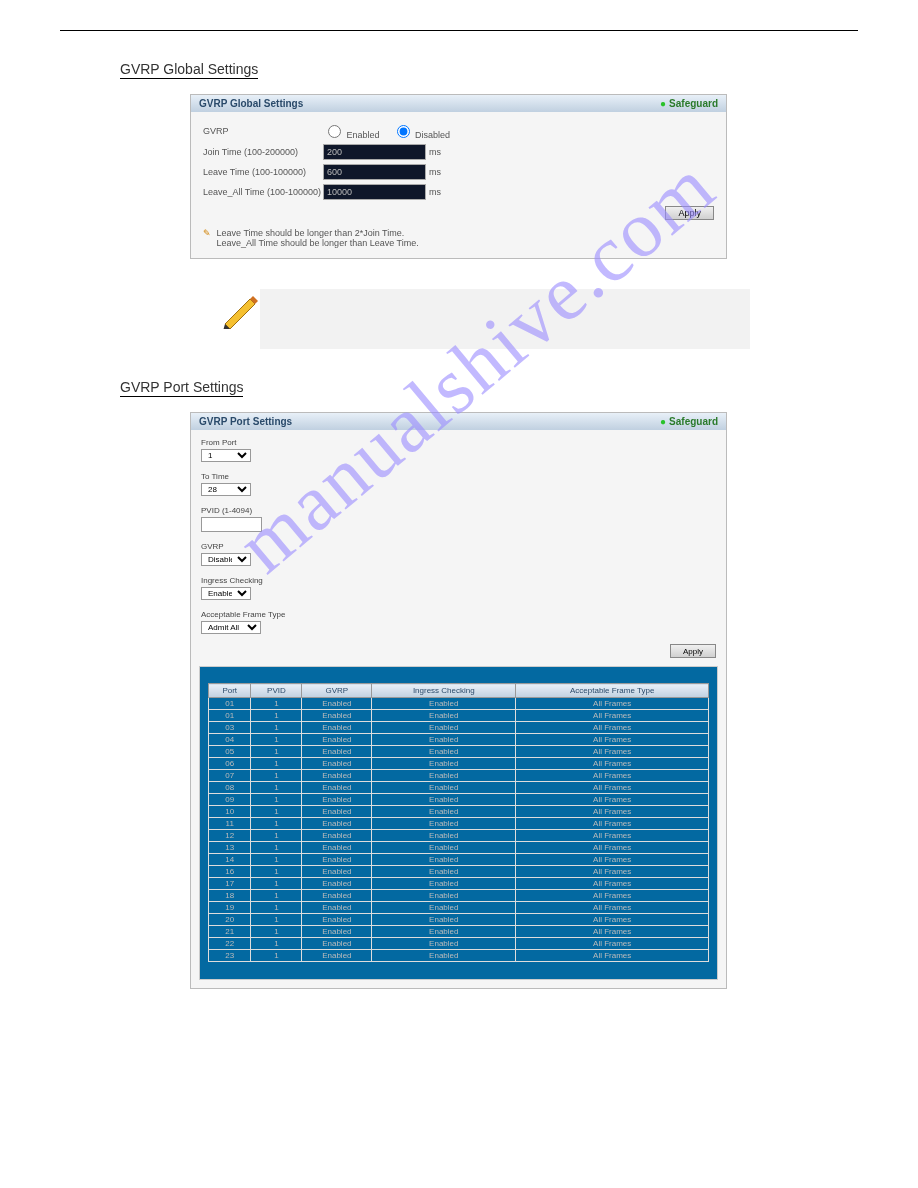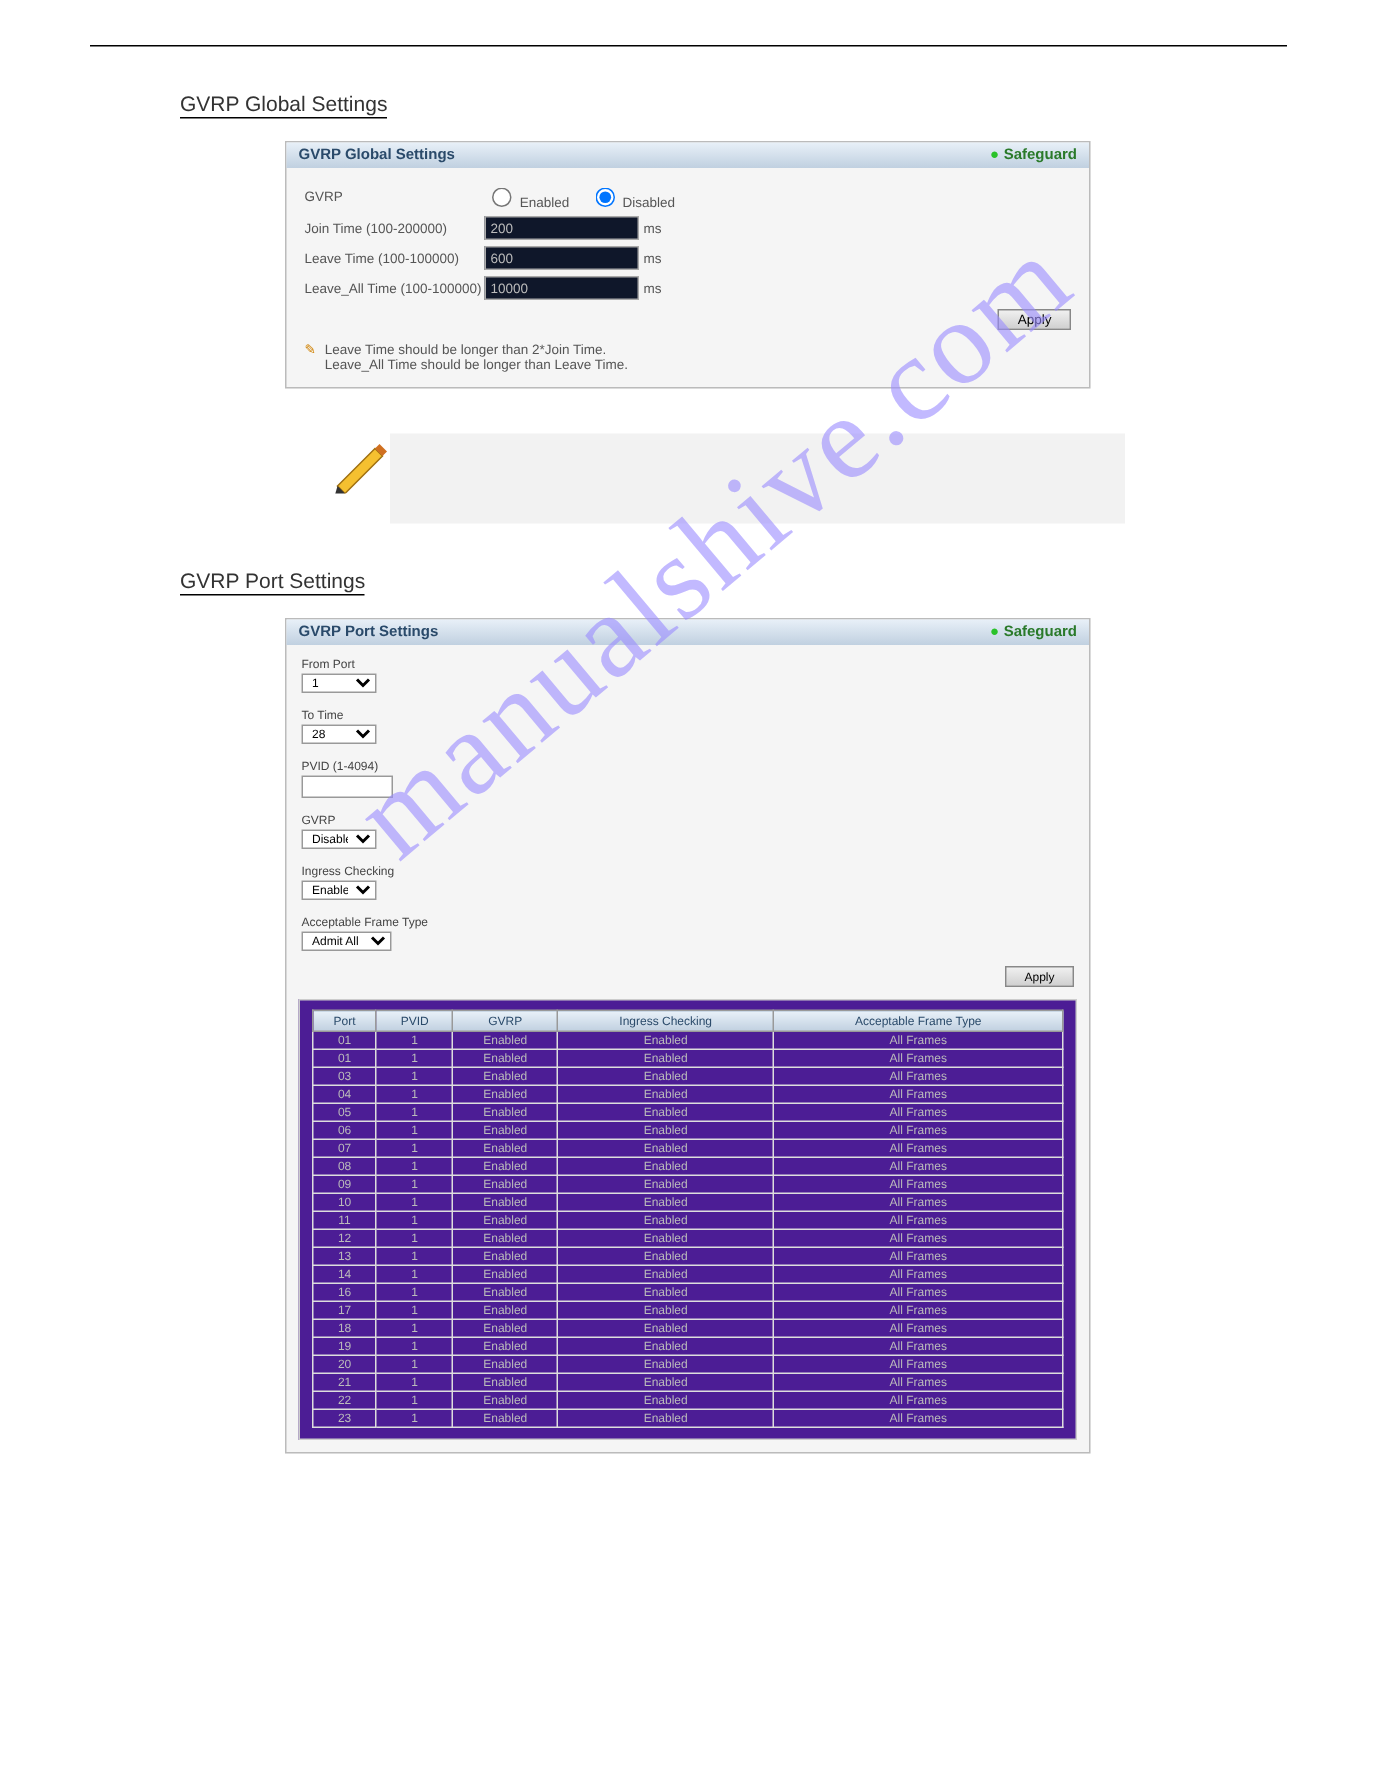--- a/index.html
+++ b/index.html
@@ -140,25 +140,25 @@
 .small-input { width: 55px; }
 .btn-apply2 {
   background: linear-gradient(#f0f0f0,#d0d0d0);
   border: 1px solid #888;
   padding: 0 12px;
   font-size: 8px;
   height: 14px;
   align-self: flex-end;
 }
 .tbl-wrap {
-  padding: 6px 8px;
+  padding: 16px 8px;
   overflow: auto;
   height: 280px;
   border: 1px solid #ccc;
-  background: #4c1d95;
+  background: #0369a1;
   margin: 0 8px 8px 8px;
 }
 table {
   width: 100%;
   border-collapse: collapse;
   font-size: 8px;
 }
 th {
   background: linear-gradient(#e8f0f8, #c0d0e0);
   border: 1px solid #999;

